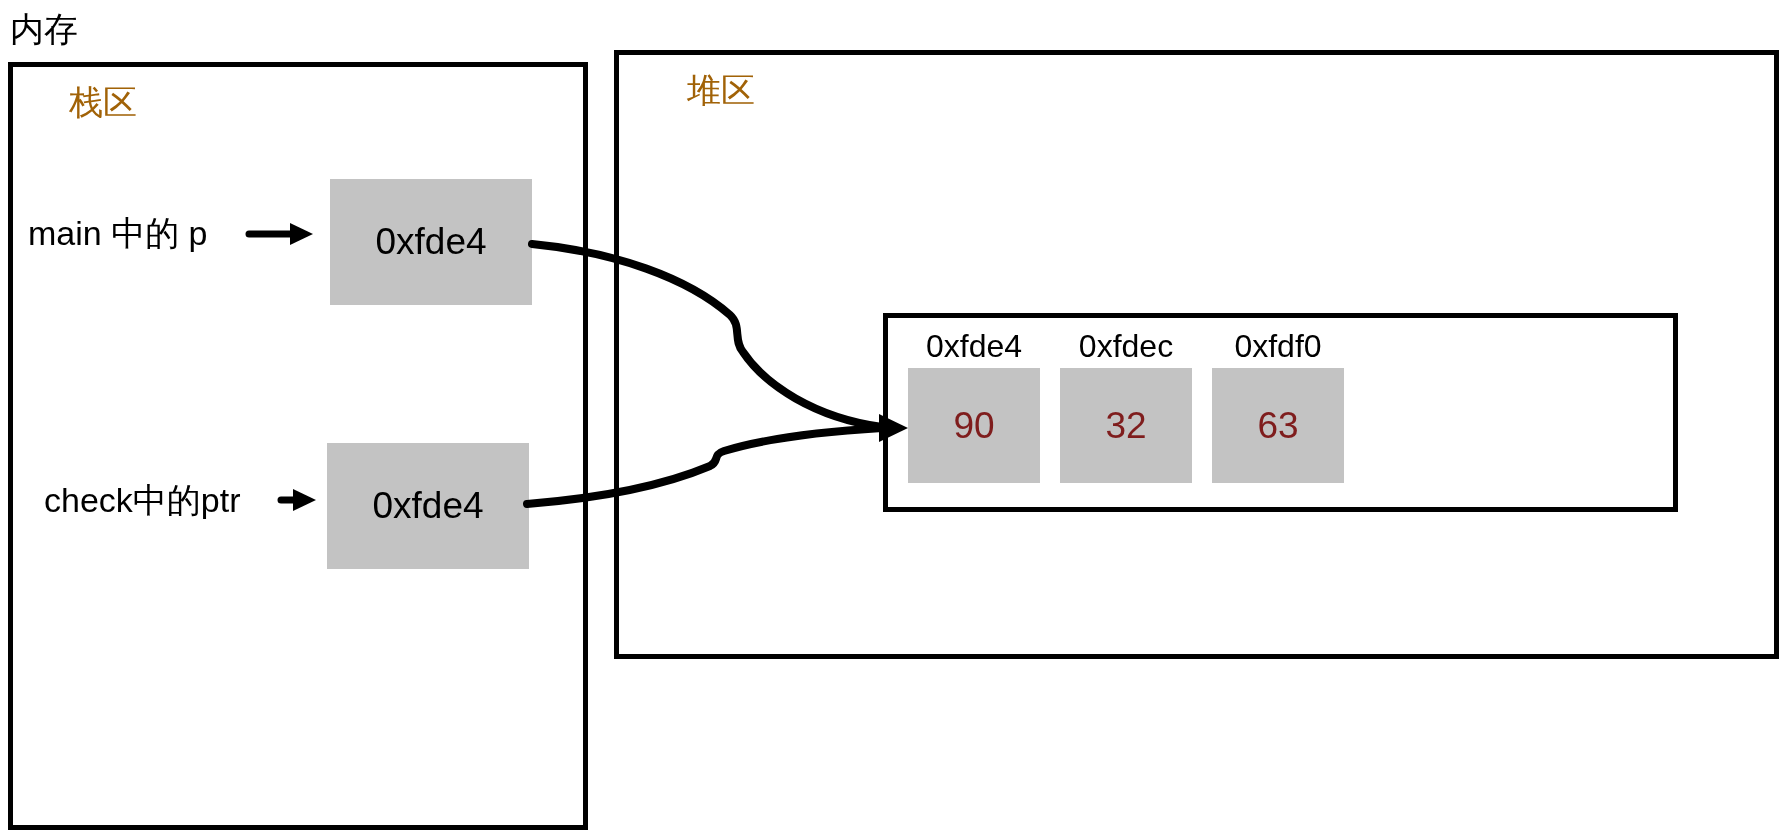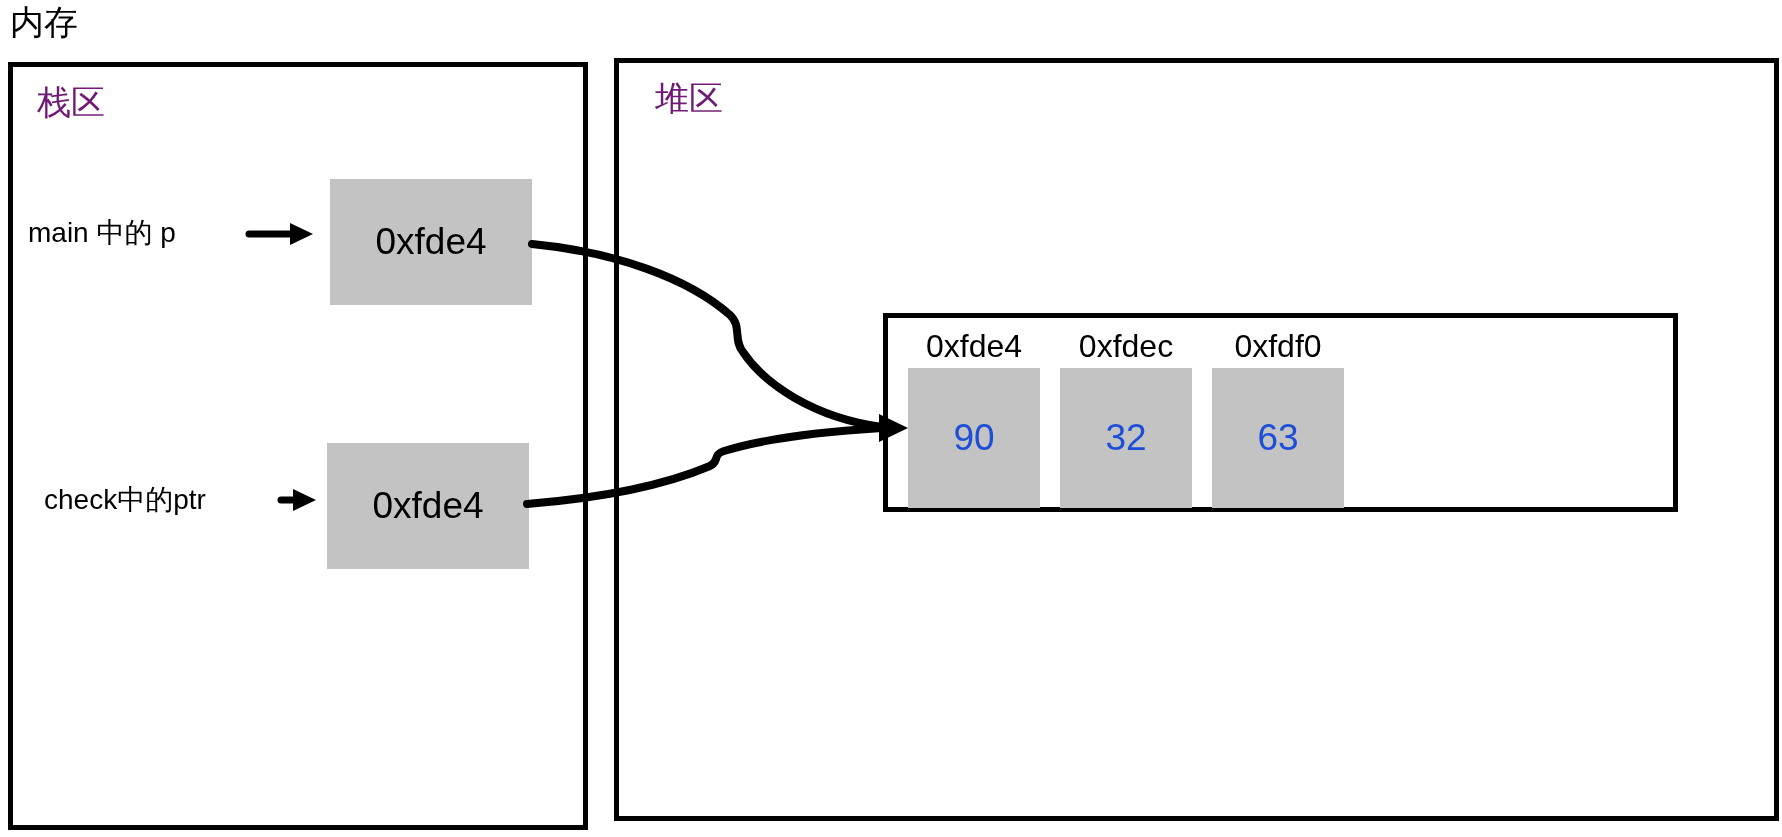--- a/index.html
+++ b/index.html
@@ -5,62 +5,62 @@
   html,body{margin:0;padding:0;background:#ffffff;}
   #canvas{
     position:relative;
     width:1782px;height:837px;
     background:#ffffff;
     font-family:"Liberation Sans","DejaVu Sans",sans-serif;
     color:#000;
     overflow:hidden;
   }
   .diagram-title{
-    position:absolute;left:10px;top:2px;
+    position:absolute;left:10px;top:9px;
     font-size:34px;line-height:40px;color:#000;
   }
   .region-box{
     position:absolute;border:5px solid #000;background:#ffffff;box-sizing:border-box;
   }
   #stack-box{left:8px;top:62px;width:580px;height:768px;}
-  #heap-box{left:614px;top:58px;width:1165px;height:763px;}
+  #heap-box{left:614px;top:50px;width:1165px;height:609px;}
   .region-label{
-    position:absolute;font-size:34px;line-height:42px;color:#701a75;
+    position:absolute;font-size:34px;line-height:42px;color:#a16207;margin-left:32px;
   }
   #stack-label{left:24px;top:14px;}
   #heap-label{left:36px;top:14px;}
   .ptr-cell{
     position:absolute;width:202px;height:126px;
     background:#c3c3c3;
     display:flex;align-items:center;justify-content:center;
     font-size:37px;
   }
   #ptr-cell-main{left:330px;top:179px;}
   #ptr-cell-check{left:327px;top:443px;}
   .ptr-label{
-    position:absolute;font-size:28px;line-height:40px;white-space:nowrap;
+    position:absolute;font-size:34px;line-height:40px;white-space:nowrap;
   }
   #ptr-label-main{left:28px;top:213px;}
   #ptr-label-check{left:44px;top:480px;}
   #array-box{
     position:absolute;left:883px;top:313px;width:795px;height:199px;
     border:5px solid #000;box-sizing:border-box;background:#ffffff;
     display:flex;align-items:flex-start;gap:20px;
     padding:6px 0 0 20px;
   }
   .array-col{
     width:132px;display:flex;flex-direction:column;align-items:center;
   }
   .array-address{
     font-size:32px;line-height:44px;color:#000;white-space:nowrap;
   }
   .array-cell{
-    width:132px;height:140px;background:#c3c3c3;
+    width:132px;height:115px;background:#c3c3c3;
     display:flex;align-items:center;justify-content:center;
-    font-size:37px;color:#1d4ed8;
+    font-size:37px;color:#7f1d1d;
   }
   #arrow-layer{
     position:absolute;left:0;top:0;width:1782px;height:837px;
     pointer-events:none;z-index:5;
   }
 </style>
 </head>
 <body>
 
 <div id="canvas">

